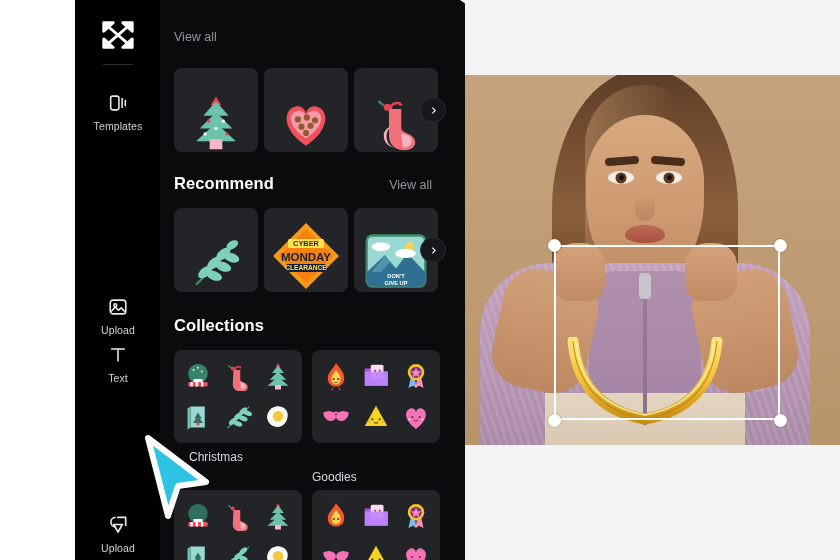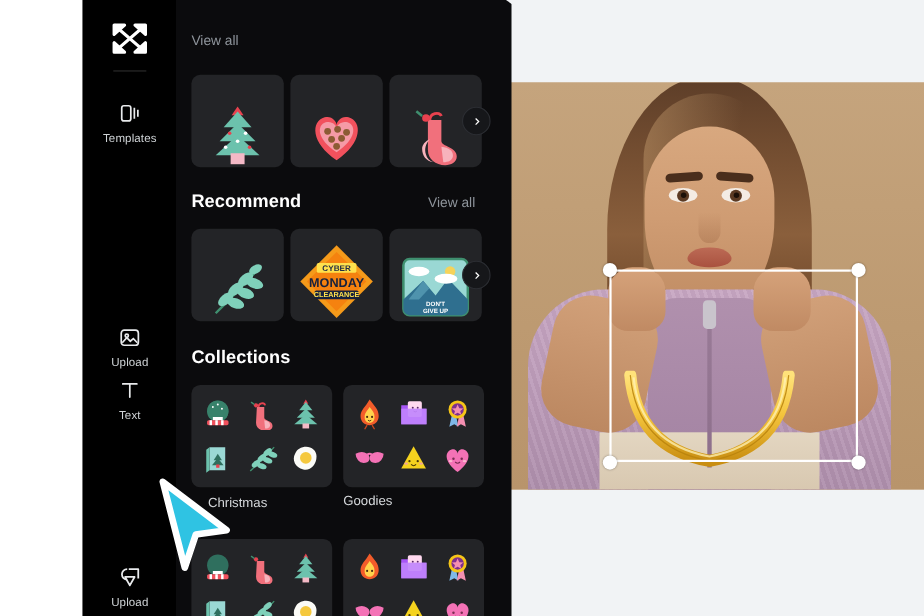--- a/index.html
+++ b/index.html
@@ -384,21 +384,21 @@
       </svg>
       <svg class="st" viewBox="0 0 40 40">
         <path d="M20 36 C4 24 4 12 12 9 C17 7 20 11 20 14 C20 11 23 7 28 9 C36 12 36 24 20 36Z" fill="#f472b6"></path>
         <circle cx="15" cy="20" r="1.5" fill="#7b2d52"></circle>
           <circle cx="25" cy="20" r="1.5" fill="#7b2d52"></circle>
         <path d="M17 24 q3 3 6 0" stroke="#7b2d52" stroke-width="1.3" fill="none"></path>
         <ellipse cx="11.5" cy="23" rx="2.3" ry="1.4" fill="#fbb6ce"></ellipse>
         <ellipse cx="28.5" cy="23" rx="2.3" ry="1.4" fill="#fbb6ce"></ellipse>
       </svg>
     </div>
-    <div class="coll-name" style="left:152px; top:448px;">Goodies</div>
+    <div class="coll-name" style="left:152px; top:470px;">Goodies</div>
 
     <div class="coll-card" style="left:14px; top:490px;">
       <svg class="st" viewBox="0 0 40 40">
         <circle cx="20" cy="17" r="13" fill="#2f6f5e"></circle>
         <path d="M14 24 h12 v4 H14Z" fill="#fff"></path>
           <rect x="7" y="28" width="26" height="6" rx="2" fill="#f1515d"></rect>
         <g fill="#fff">
             <rect x="10" y="28" width="3" height="6"></rect>
             <rect x="17" y="28" width="3" height="6"></rect>
             <rect x="24" y="28" width="3" height="6"></rect>

